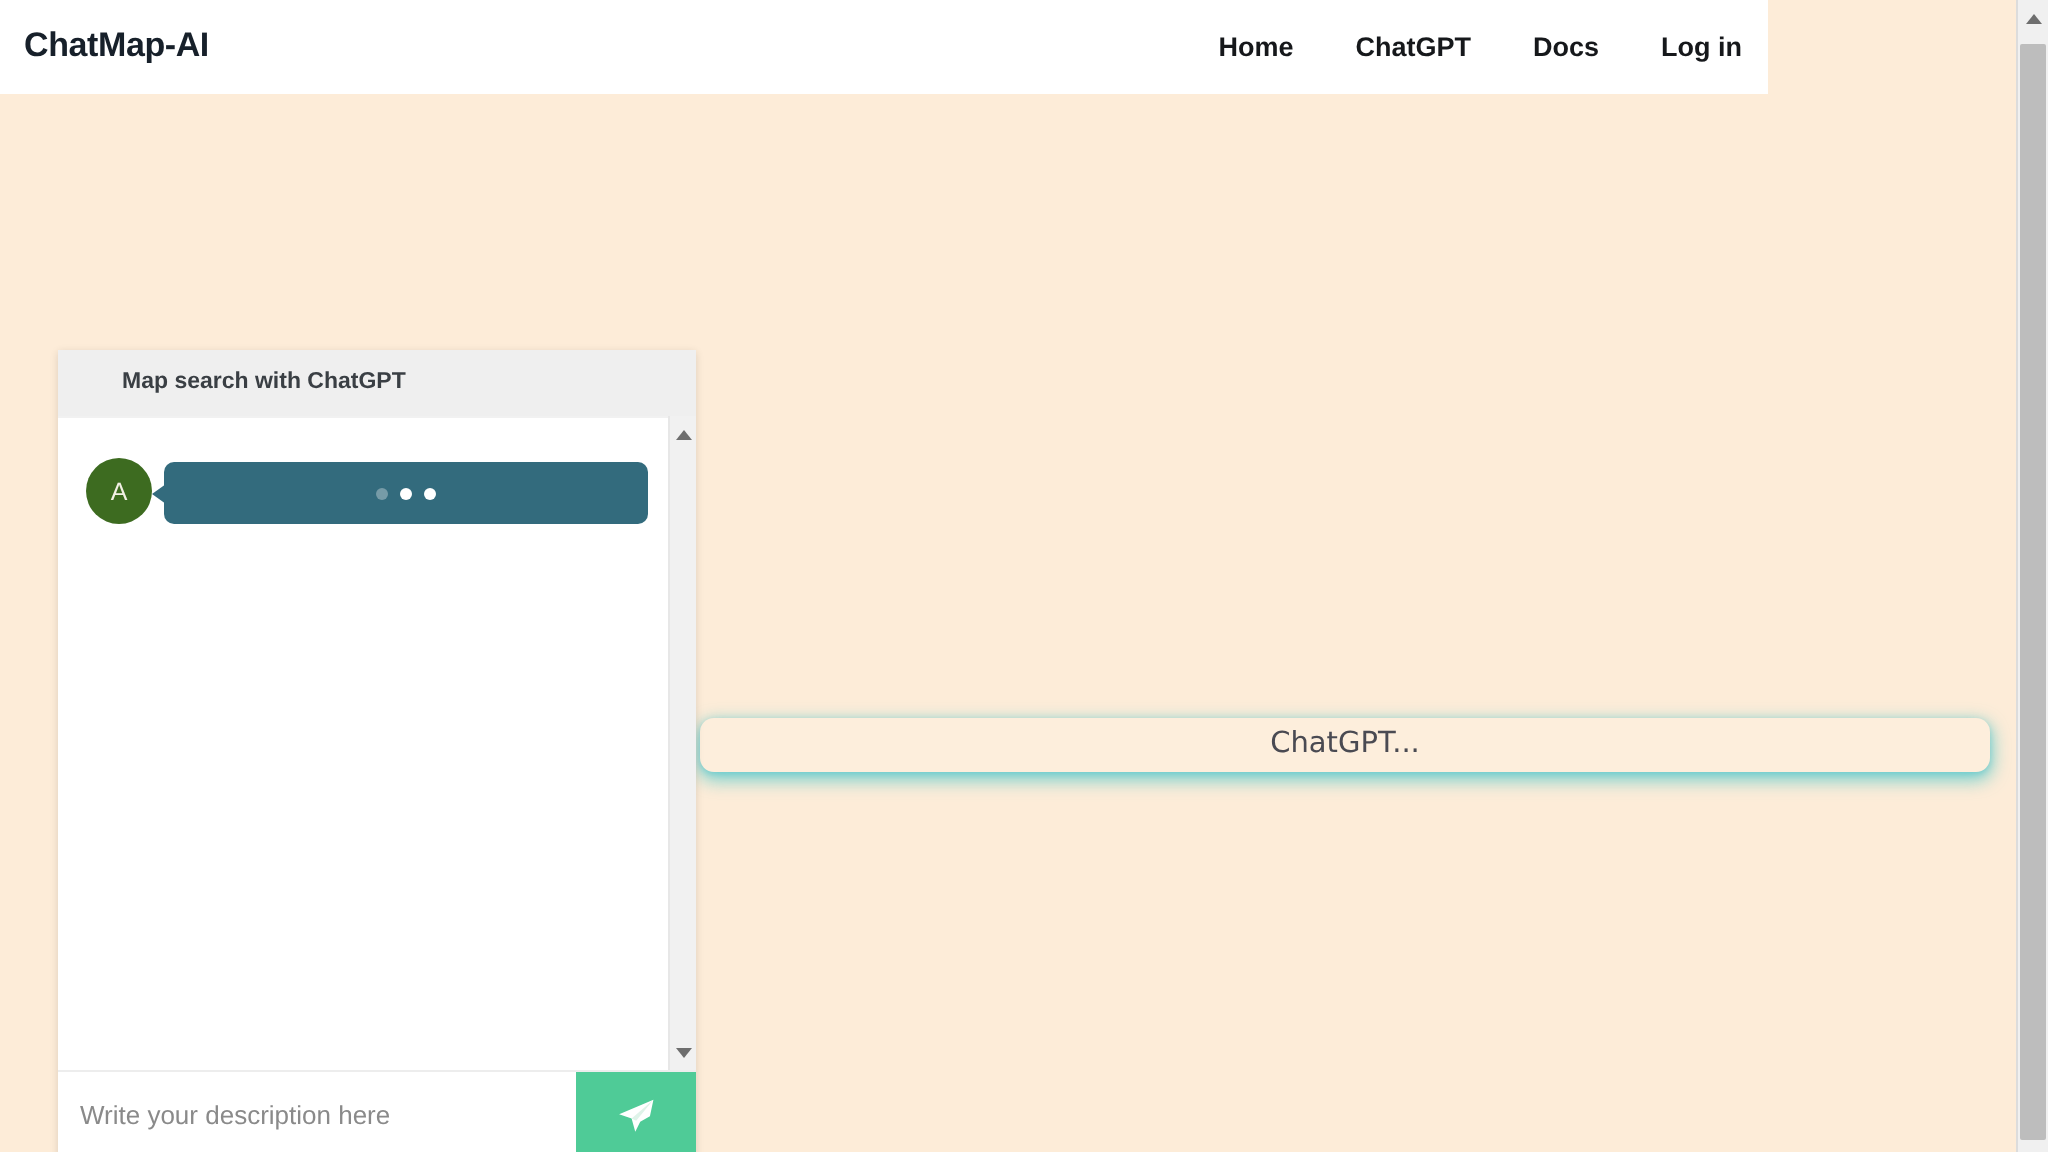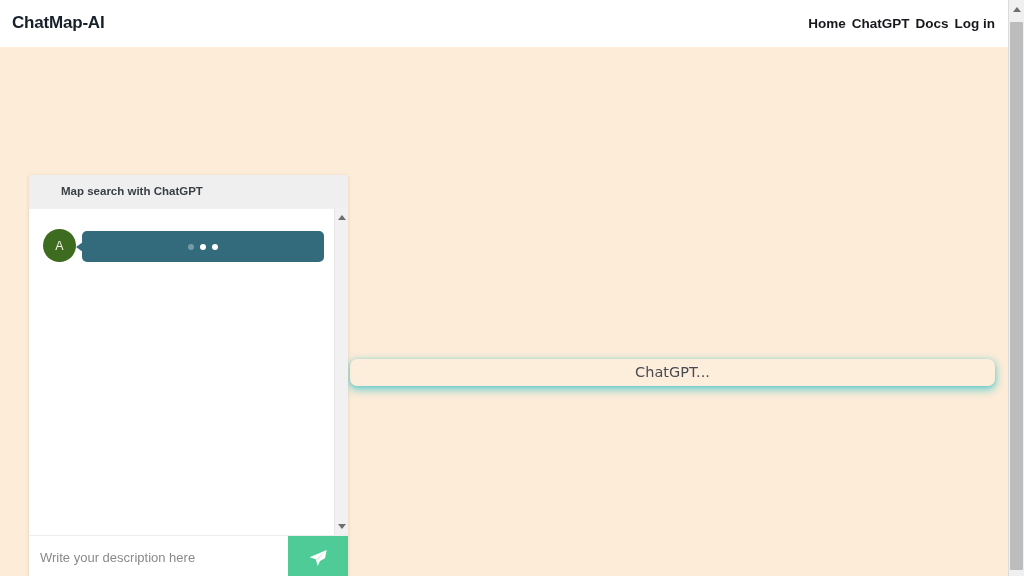--- a/index.html
+++ b/index.html
@@ -22,40 +22,40 @@
     width: 1008px;
     height: 576px;
     background: #fdecd8;
     overflow: hidden;
   }
 
   
   #navbar {
     position: absolute;
     left: 0; top: 0;
-    width: 1008px;
+    width: 884px;
     height: 47px;
     background: #ffffff;
     box-sizing: border-box;
   }
   #brand {
     position: absolute;
     left: 12px;
     top: 13px;
     font-size: 17px;
     font-weight: bold;
     color: #17202a;
     letter-spacing: -0.2px;
   }
   #navlinks {
     position: absolute;
     right: 13px;
     top: 16px;
     display: flex;
-    gap: 6px;
+    gap: 31px;
     align-items: center;
   }
   .navlink {
     font-size: 13.5px;
     font-weight: bold;
     color: #16181b;
     text-decoration: none;
     cursor: pointer;
     white-space: nowrap;
   }

